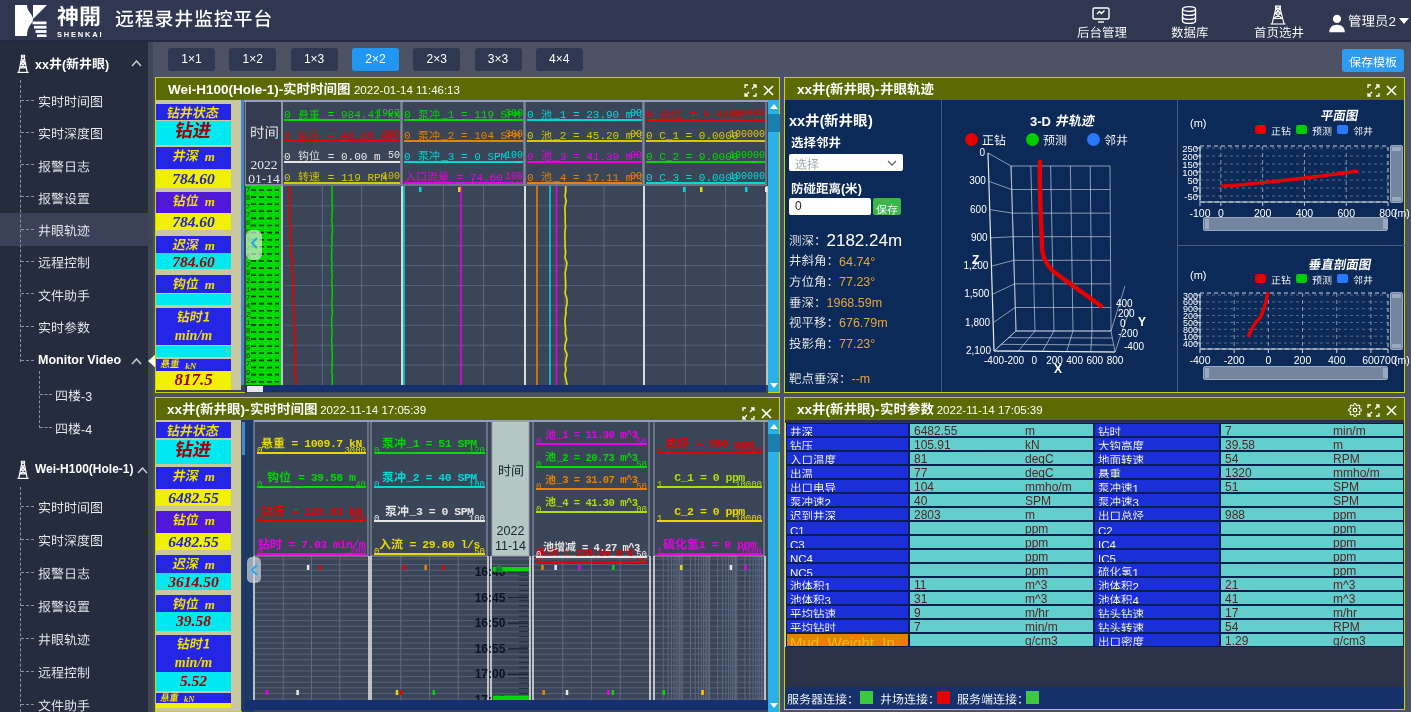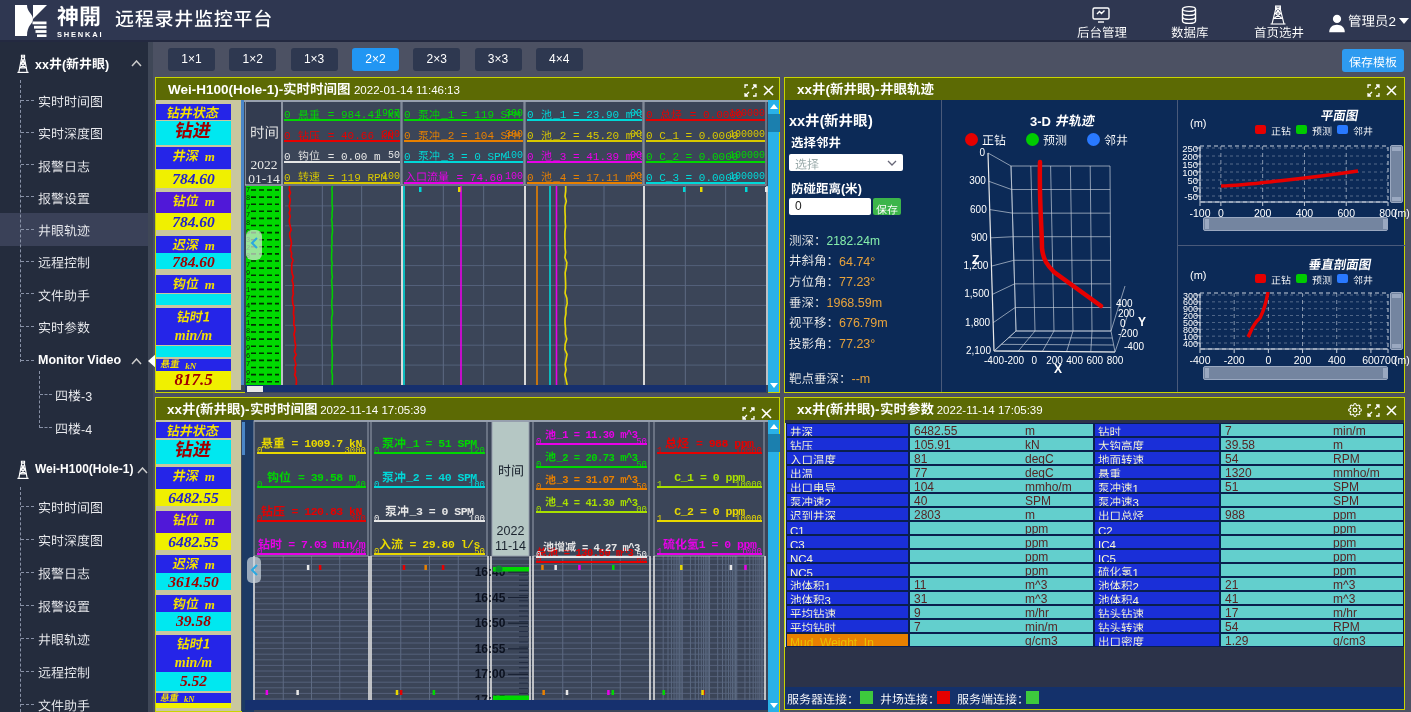--- a/index.html
+++ b/index.html
@@ -1177,21 +1177,21 @@
         <use href="#g51" x="0"></use>
         <use href="#g52" x="1000"></use>
       </g>
     </svg></div>
 <div class="" style="left:789px;top:231px;width:150px;height:16px;white-space:nowrap"><svg class="ct " width="37.5" height="14.0" style="">
       <g fill="#e8e8e8" transform="translate(0,11.00) scale(0.0125,-0.0125)">
         <use href="#g111" x="0"></use>
         <use href="#g29" x="1000"></use>
         <use href="#g112" x="2000"></use>
       </g>
-    </svg><span style="color:#86efac;font-size:12px;vertical-align:middle">2182.24m</span></div>
+    </svg><span style="color:#ffffff;font-size:17px;vertical-align:middle">2182.24m</span></div>
 <div class="" style="left:789px;top:251.6px;width:150px;height:16px;white-space:nowrap"><svg class="ct " width="50.0" height="14.0" style="">
       <g fill="#e8e8e8" transform="translate(0,11.00) scale(0.0125,-0.0125)">
         <use href="#g20" x="0"></use>
         <use href="#g113" x="1000"></use>
         <use href="#g114" x="2000"></use>
         <use href="#g112" x="3000"></use>
       </g>
     </svg><span style="color:#e8a33c;font-size:12.5px;vertical-align:middle">64.74°</span></div>
 <div class="" style="left:789px;top:272.2px;width:150px;height:16px;white-space:nowrap"><svg class="ct " width="50.0" height="14.0" style="">
       <g fill="#e8e8e8" transform="translate(0,11.00) scale(0.0125,-0.0125)">
@@ -1816,21 +1816,21 @@
         <use href="#g72" x="0"></use>
         <use href="#g150" x="1000"></use>
         <use href="#g76" x="2000"></use>
         <use href="#g77" x="3000"></use>
       </g>
     </svg></div>
 <div class="" style="left:1220px;top:619px;width:184px;height:14px;background:#63cfcd;border:1px solid #0a1f4e;overflow:hidden">
     <span style="position:absolute;left:4px;top:0;font-size:12px;color:#542525">54</span>
     <span style="position:absolute;left:112px;top:0;font-size:12px;color:#542525">RPM</span>
   </div>
-<div class="" style="left:786px;top:633px;width:123px;height:14px;background:#e88000;border:1px solid #0a1f4e;overflow:hidden;white-space:nowrap;padding-left:3px"><span style="font-size:12px;color:#e8c000;vertical-align:middle;position:relative;top:-1px">Mud_Weight_In</span></div>
+<div class="" style="left:786px;top:633px;width:123px;height:14px;background:#e88000;border:1px solid #0a1f4e;overflow:hidden;white-space:nowrap;padding-left:3px"><span style="font-size:15px;color:#e8c000;vertical-align:middle;position:relative;top:-1px">Mud_Weight_In</span></div>
 <div class="" style="left:909px;top:633px;width:185px;height:14px;background:#63cfcd;border:1px solid #0a1f4e;overflow:hidden">
     <span style="position:absolute;left:4px;top:0;font-size:12px;color:#542525"></span>
     <span style="position:absolute;left:115px;top:0;font-size:12px;color:#542525">g/cm3</span>
   </div>
 <div class="" style="left:1094px;top:633px;width:126px;height:14px;background:#1a2fd8;border:1px solid #0a1f4e;overflow:hidden;white-space:nowrap;padding-left:3px"><svg class="ct " width="46.0" height="12.9" style="margin-top:-2px">
       <g fill="#f8f8d0" transform="translate(0,10.12) scale(0.0115,-0.0115)">
         <use href="#g139" x="0"></use>
         <use href="#g81" x="1000"></use>
         <use href="#g151" x="2000"></use>
         <use href="#g30" x="3000"></use>

